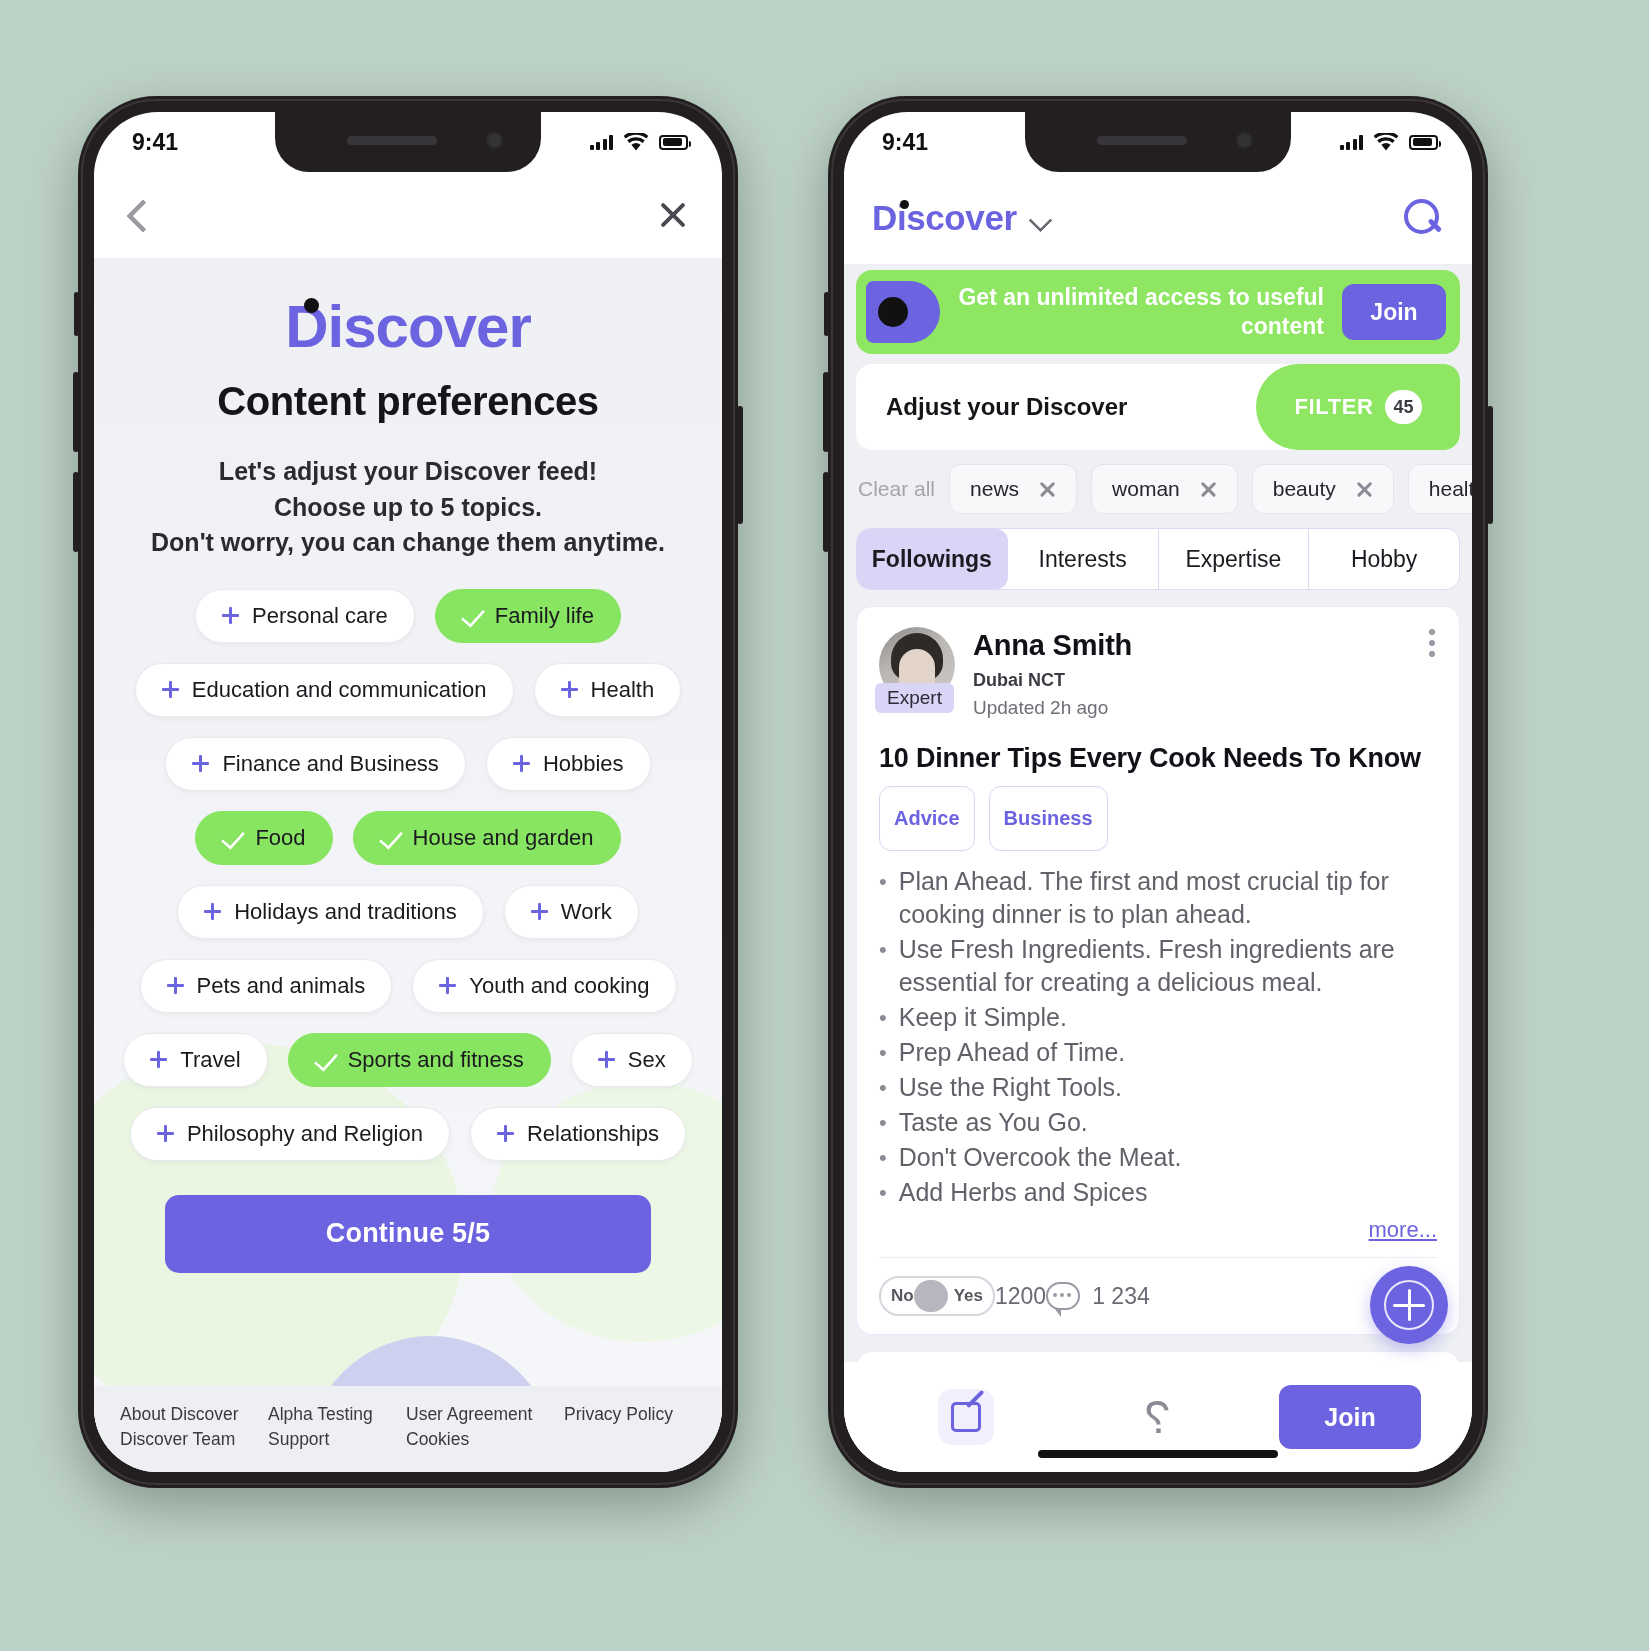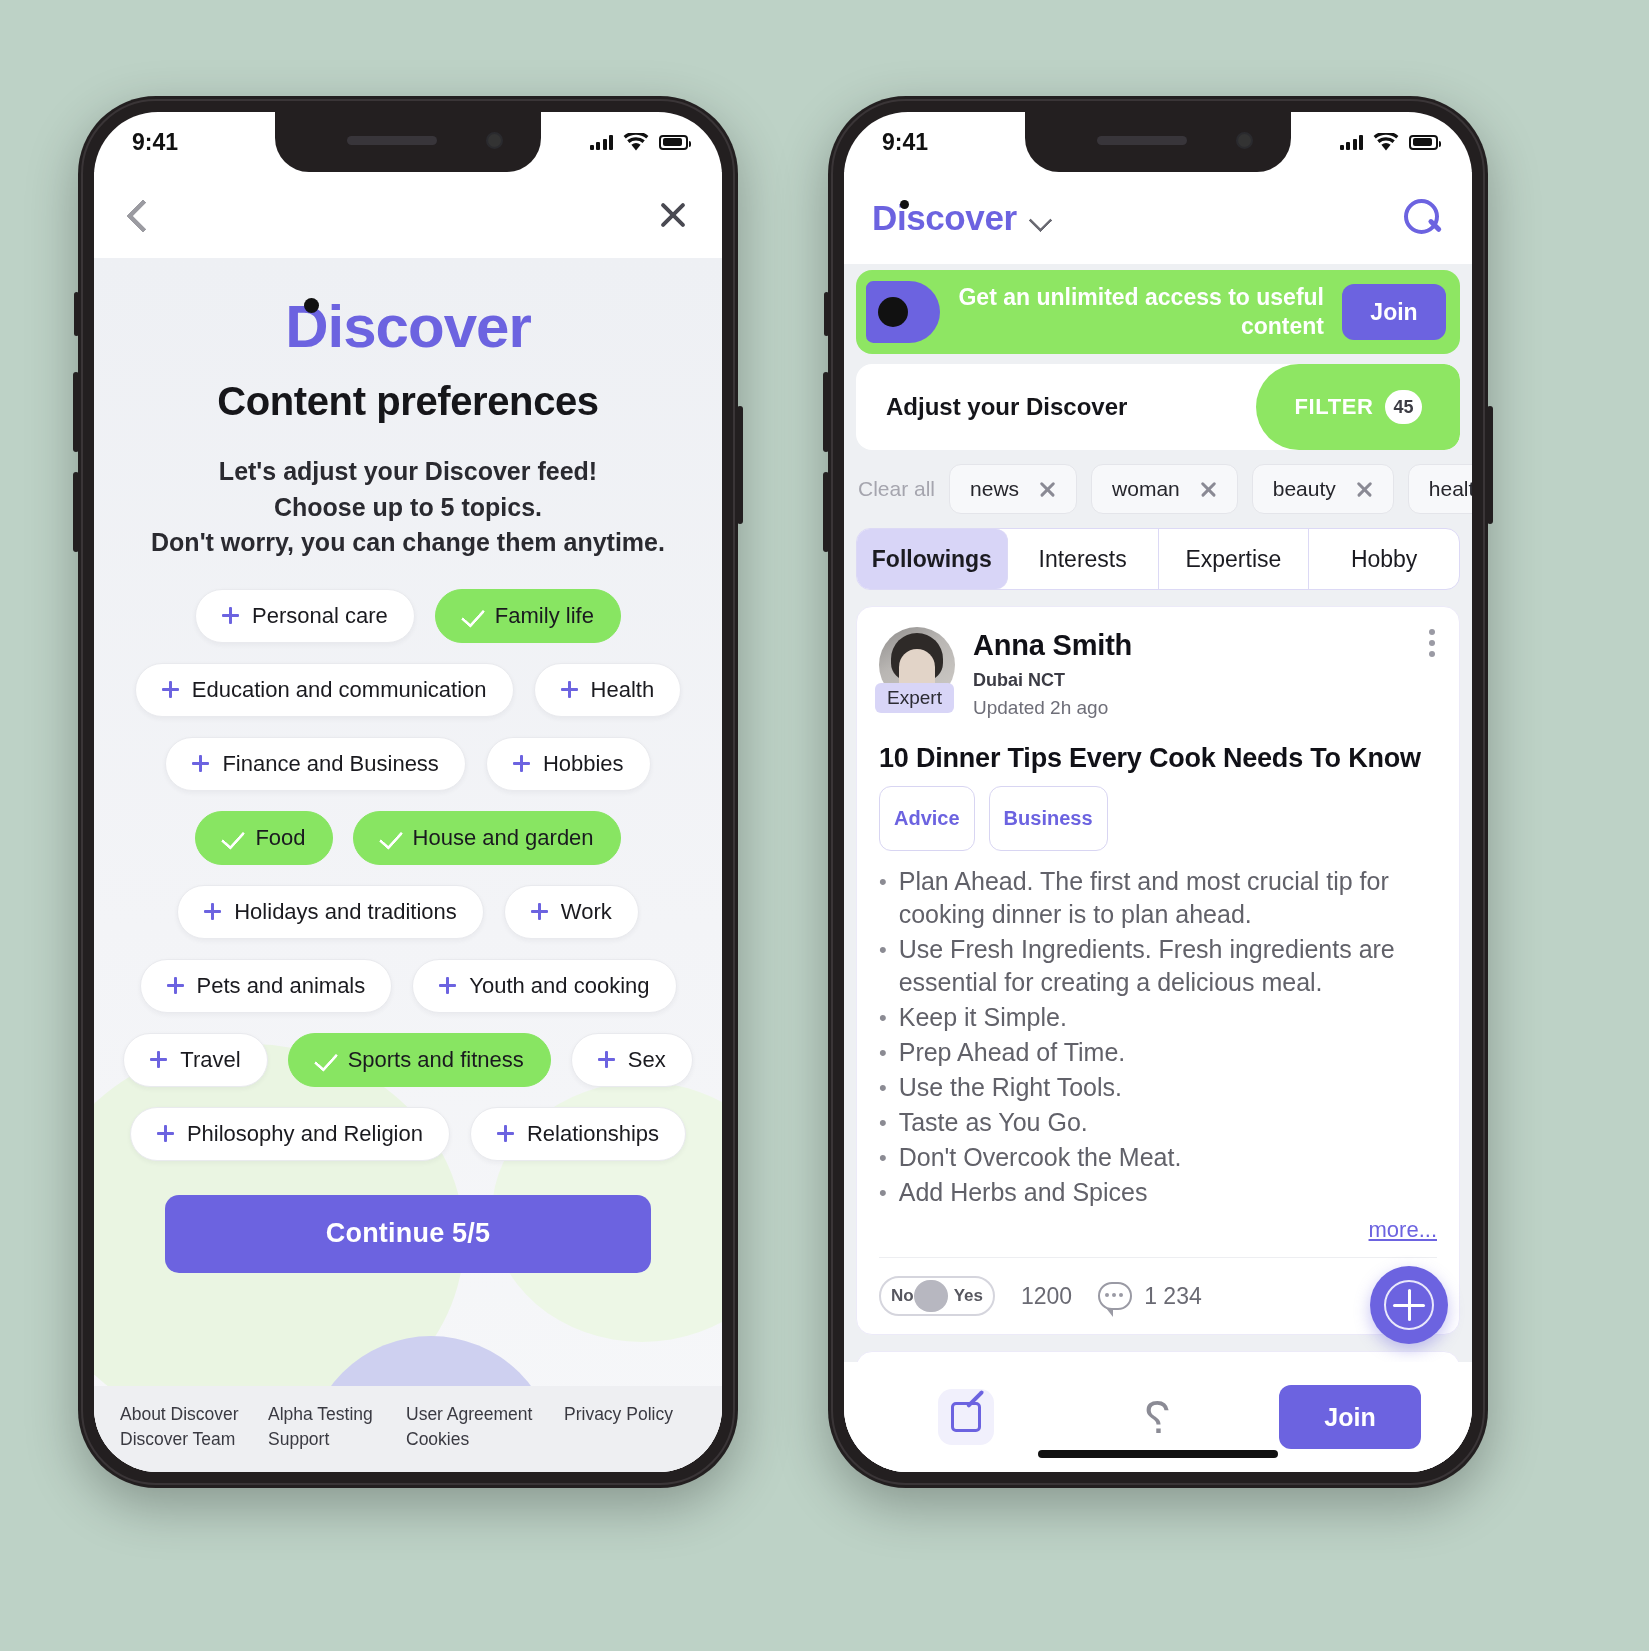--- a/index.html
+++ b/index.html
@@ -344,21 +344,21 @@
   }
   .plist{ margin-top:14px; }
   .pli{
     display:flex; gap:12px; font-size:25px; color:#616169;
     line-height:1.32; margin-bottom:2px;
   }
   .pli .b{ color:#8b8b93; flex:none; font-size:22px; line-height:1.5;}
   .pmore{ text-align:right; margin-top:8px; }
   .pmore a{ font-size:22px;color:#6c63e0;text-decoration:underline;cursor:pointer;}
   .pfoot{
-    display:flex;align-items:center;gap:26px;
+    display:flex;align-items:center;
     border-top:1.5px solid #edeef1; margin-top:14px; padding:18px 0 18px;
   }
   .vote{
     display:flex;align-items:center;justify-content:space-between;
     width:116px;height:40px;border:2px solid #d5d5dd;border-radius:20px;
     padding:0 10px;position:relative;background:#fff;cursor:pointer;
   }
   .vote .vn,.vote .vy{font-size:17px;font-weight:700;color:#57575f;z-index:2;}
   .vote .knob{
     position:absolute;left:33px;top:2px;width:34px;height:32px;border-radius:17px;background:#b7b7c0;

